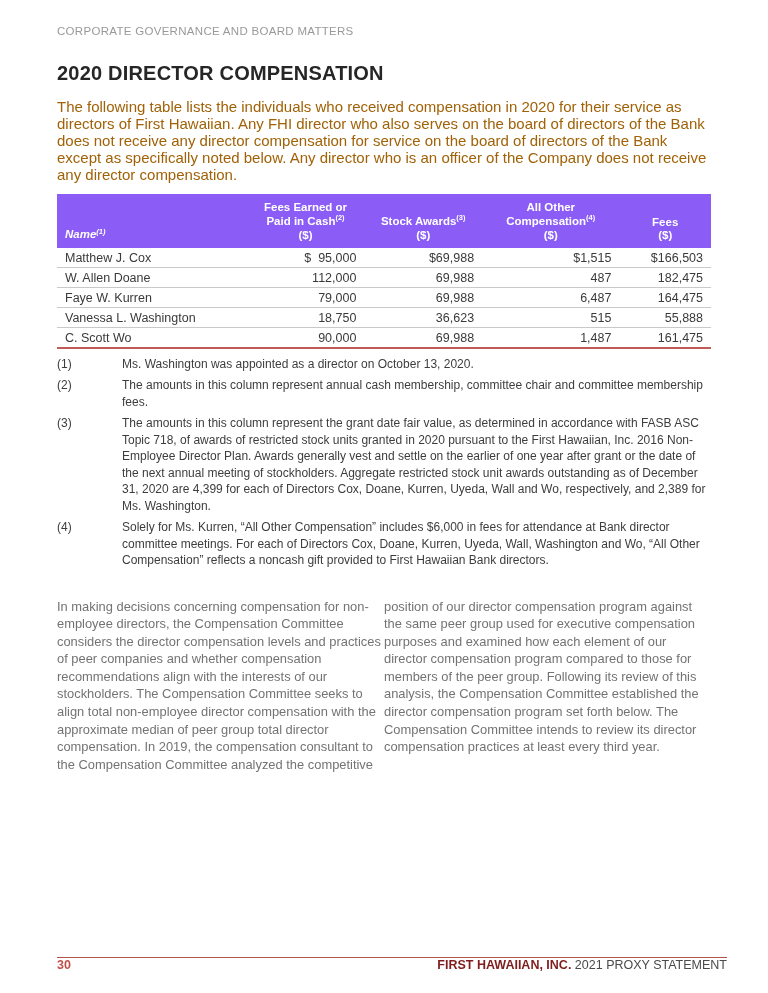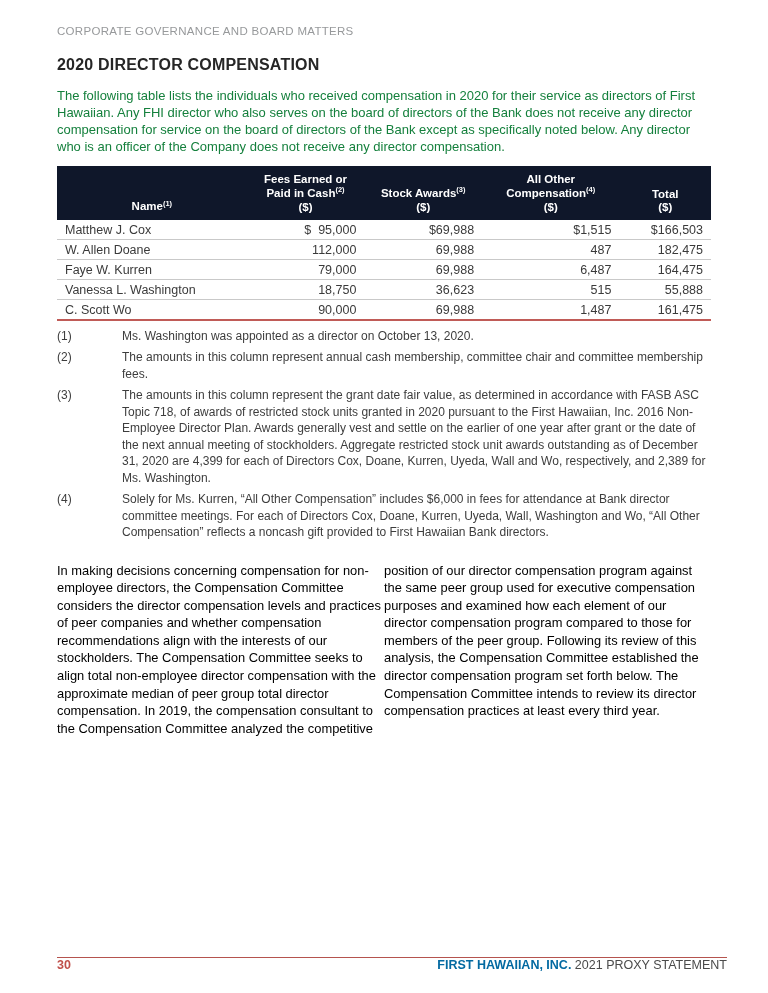--- a/index.html
+++ b/index.html
@@ -11,44 +11,44 @@
     color:#3d3d3d;
     overflow:hidden;
   }
   .page { padding:25px 57px 0 57px; }
 
   .kicker {
     font-size:11.5px; font-weight:400; letter-spacing:.3px;
     color:#97999b;
   }
   .doc-title {
-    margin-top:19px;
-    font-size:16px; font-weight:700; color:#262626;
+    margin-top:25px;
+    font-size:20px; font-weight:700; color:#262626;
     letter-spacing:.2px;
   }
   .intro {
     margin-top:13px;
-    font-size:13px; line-height:17px; color:#15803d;
+    font-size:15px; line-height:17px; color:#a16207;
   }
 
   table.comp-table {
     margin-top:11px;
     width:100%;
     border-collapse:collapse;
     table-layout:fixed;
   }
   .comp-table thead th {
-    background:#0f172a;
+    background:#8b5cf6;
     color:#ffffff;
     font-size:11.5px; font-weight:700; line-height:13.5px;
     vertical-align:bottom;
     padding:7px 8px 5px 8px;
     text-align:center;
   }
-  .comp-table thead th.th-name { text-align:center; }
+  .comp-table thead th.th-name { text-align:left;font-style:italic; }
   .comp-table sup {
     font-size:7.5px; font-weight:700;
     vertical-align:baseline; position:relative; top:-4.5px;
   }
   .comp-table tbody td {
     font-size:12.5px; color:#3a3a3a;
     padding:3px 8px 2px 8px;
     border-bottom:1px solid #c9c9c9;
     text-align:right;
     white-space:pre;
@@ -60,38 +60,38 @@
   .footnotes { margin-top:7px; }
   .footnote {
     display:flex;
     font-size:12px; line-height:16.5px; color:#3d3d3d;
     margin-top:5px;
   }
   .footnote .fn-num { flex:0 0 27px; }
   .footnote .fn-text { flex:1;margin-left:38px; }
 
   .body-cols {
-    margin-top:21px;
+    margin-top:29px;
     display:grid;
     grid-template-columns:1fr 1fr;
     column-gap:0;
-    font-size:12.9px; line-height:17.6px; color:#000000;
+    font-size:12.9px; line-height:17.6px; color:#737373;
   }
 
   .footer {
     position:absolute;
     left:57px; right:41px; top:957px;
     border-top:1.5px solid #b5544e;
     padding-top:0;
     display:flex; justify-content:space-between; align-items:baseline;
     font-size:12.5px;
   }
   .footer .page-num { color:#c0504b; font-weight:700; }
   .footer .footer-right { color:#4a4a4a; }
-  .footer .brand { font-weight:700; color:#0369a1; }
+  .footer .brand { font-weight:700; color:#7f1d1d; }
 </style>
 </head>
 <body>
 
 <div class="page">
 
   <div class="kicker">CORPORATE GOVERNANCE AND BOARD MATTERS</div>
 
   <h1 class="doc-title">2020 DIRECTOR COMPENSATION</h1>
 
@@ -116,21 +116,21 @@
         <th>
           <div><span>Stock Awards</span><sup>(3)</sup></div>
           <div>($)</div>
         </th>
         <th>
           <div>All Other</div>
           <div><span>Compensation</span><sup>(4)</sup></div>
           <div>($)</div>
         </th>
         <th>
-          <div>Total</div>
+          <div>Fees</div>
           <div>($)</div>
         </th>
       </tr>
     </thead>
     <tbody>
       <tr>
         <td class="td-name">Matthew J. Cox</td>
         <td>$  95,000</td>
         <td>$69,988</td>
         <td>$1,515</td>

